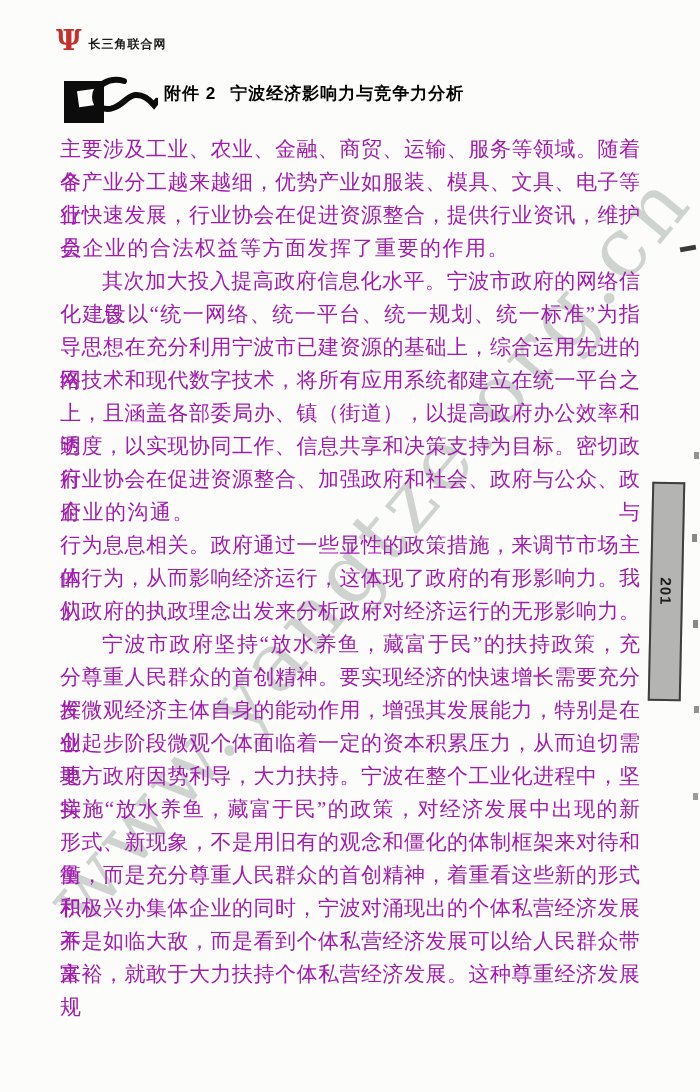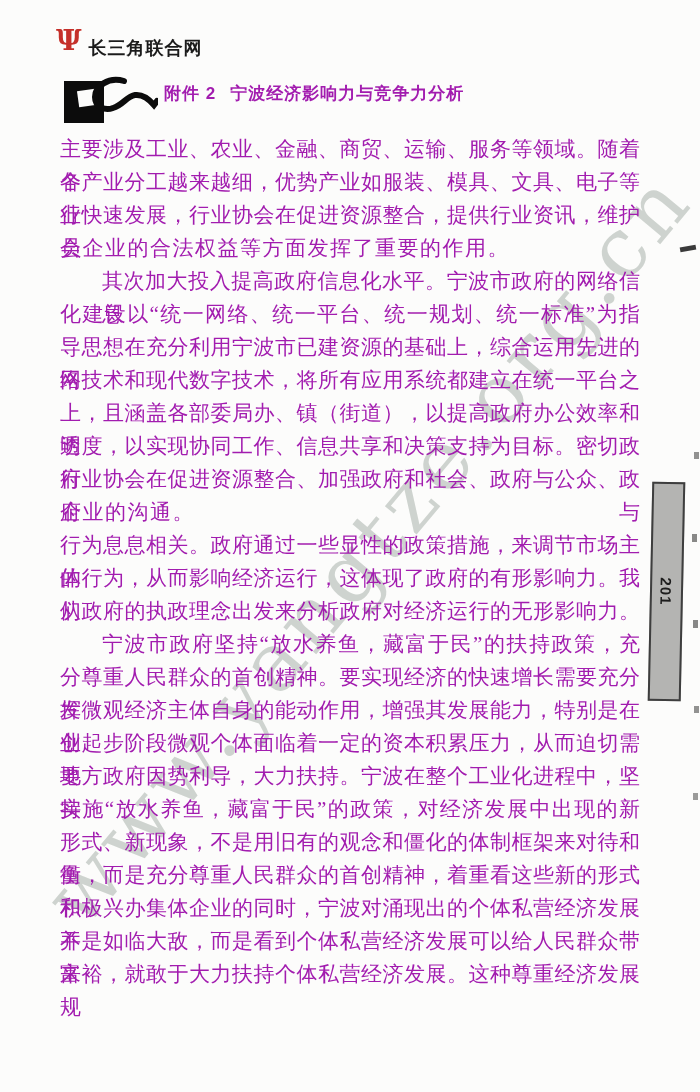--- a/index.html
+++ b/index.html
@@ -17,28 +17,28 @@
     font-family:"DejaVu Serif","Liberation Serif",serif;
     font-size:82px;letter-spacing:6px;white-space:nowrap;
     color:#aab3ac;opacity:.55;z-index:1;pointer-events:none;
   }
 
   
   .site-logo{position:absolute;left:56px;top:27px;display:flex;align-items:flex-start;z-index:3;}
   .logo-glyph{color:#c5302a;font-size:28px;line-height:28px;font-weight:bold;
     font-family:"DejaVu Serif",serif;}
   .logo-text{margin-left:7px;margin-top:9px;font-family:"Liberation Sans","DejaVu Sans",sans-serif;
-    font-weight:bold;font-size:18px;letter-spacing:1px;color:#1b1b1b;}
+    font-weight:bold;font-size:12px;letter-spacing:1px;color:#1b1b1b;}
 
   
   .heading{position:absolute;left:62px;top:74px;z-index:3;}
   .heading svg{display:block;}
   .heading-text{position:absolute;left:102px;top:8px;white-space:nowrap;
     font-family:"Liberation Sans","DejaVu Sans",sans-serif;
-    font-weight:bold;font-size:17px;color:#a21caf;letter-spacing:1px;}
+    font-weight:bold;font-size:17px;color:#000000;letter-spacing:1px;}
   .heading-text .attach{margin-right:14px;}
 
   
   .text-block{position:absolute;left:60px;top:133px;width:580px;z-index:2;}
   .textline{
     height:33px;line-height:33px;font-size:21px;color:#a21caf;
     text-align:justify;text-align-last:justify;
     font-family:"Liberation Serif","DejaVu Serif",serif;
   }
   .textline.indent{padding-left:42px;}

